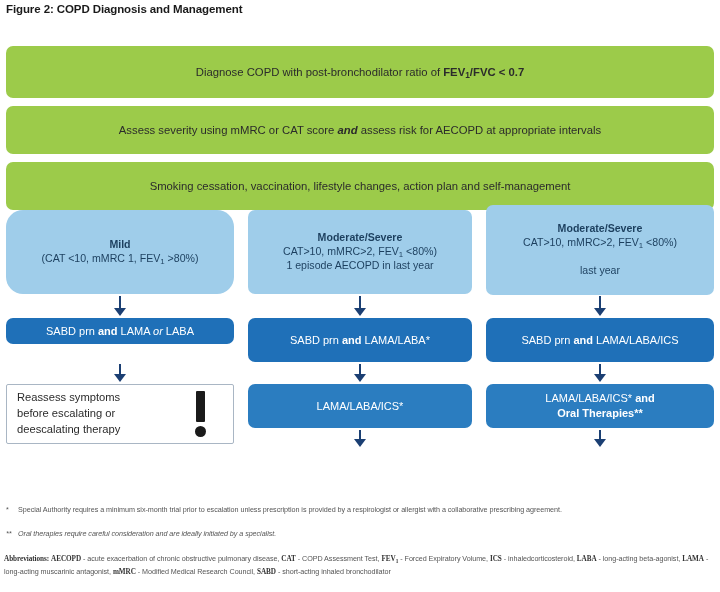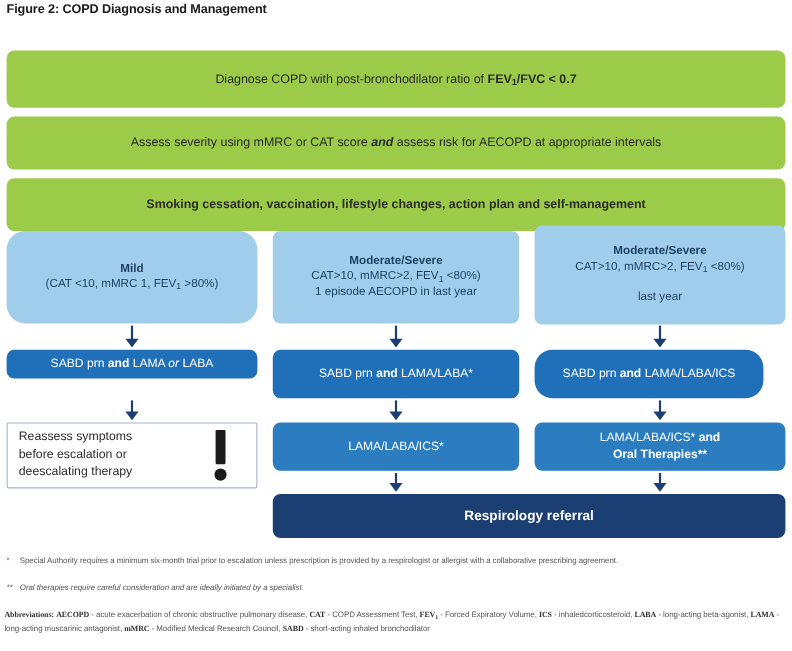--- a/index.html
+++ b/index.html
@@ -182,21 +182,21 @@
       <span>Diagnose COPD with post-bronchodilator ratio of </span><b><span>FEV</span><sub>1</sub><span>/FVC &lt; 0.7</span></b>
     </div>
   </div>
 
   <div class="box green" style="left:6px; top:92px; width:708px; height:48px;">
     <div>
       <span>Assess severity using mMRC or CAT score </span><b><i><span>and</span></i></b><span> assess risk for AECOPD at appropriate intervals</span>
     </div>
   </div>
 
-  <div class="box green" style="left:6px; top:148px; width:708px; height:48px;font-weight:bold;">
+  <div class="box green" style="left:6px; top:148px; width:708px; height:48px;">
     <div>Smoking cessation, vaccination, lifestyle changes, action plan and self-management</div>
   </div>
 
   <div class="box lightblue" style="left:6px; top:210px; width:228px; height:84px;border-radius:17px;">
     <div>
       <b><span>Mild</span></b><br>
       <span>(CAT &lt;10, mMRC 1, FEV</span><sub>1</sub><span> &gt;80%)</span>
     </div>
   </div>
 
@@ -213,21 +213,21 @@
 
   <div class="arrow" style="left:113px; top:364px; height:18px;">
     <div class="shaft"></div>
     <div class="head"></div>
   </div>
 
   <div class="box whitebox" style="left:6px; top:384px; width:228px; height:60px;">
     <div class="reassess-inner">
       <div class="reassess-text">
         <span>Reassess symptoms</span><br>
-        <span>before escalation or</span><br>
+        <span>before escalating or</span><br>
         <span>deescalating therapy</span>
       </div>
       <div class="excl-icon">
         <div class="excl-bar"></div>
         <div class="excl-dot"></div>
       </div>
     </div>
   </div>
 
   <div class="box lightblue" style="left:248px; top:210px; width:224px; height:84px;">
@@ -270,21 +270,21 @@
       <br>
       <span>last year</span>
     </div>
   </div>
 
   <div class="arrow" style="left:593px; top:296px; height:20px;">
     <div class="shaft"></div>
     <div class="head"></div>
   </div>
 
-  <div class="box midblue" style="left:486px; top:318px; width:208px; height:44px;border-radius:16px;">
+  <div class="box midblue" style="left:486px; top:318px; width:228px; height:44px;">
     <div>
       <span>SABD prn </span><b><span>and</span></b><span> LAMA/LABA/ICS</span>
     </div>
   </div>
 
   <div class="arrow" style="left:593px; top:364px; height:18px;">
     <div class="shaft"></div>
     <div class="head"></div>
   </div>
 
@@ -293,23 +293,20 @@
       <span>LAMA/LABA/ICS* </span><b><span>and</span></b><br>
       <b><span>Oral Therapies**</span></b>
     </div>
   </div>
 
   <div class="arrow" style="left:593px; top:430px; height:17px;">
     <div class="shaft"></div>
     <div class="head"></div>
   </div>
 
-  <div class="box navy" style="left:248px; top:449px; width:466px; height:40px;">
-    <div>Respirology referral</div>
-  </div>
 
   <div class="footnote" style="left:6px; top:505px; width:706px;">
     <span class="mark">*</span>
     <span class="ftext">Special Authority requires a minimum six-month trial prior to escalation unless prescription is provided by a respirologist or allergist with a collaborative prescribing agreement.</span>
   </div>
 
   <div class="footnote fn-italic" style="left:6px; top:529px; width:706px;">
     <span class="mark">**</span>
     <span class="ftext">Oral therapies require careful consideration and are ideally initiated by a specialist.</span>
   </div>

